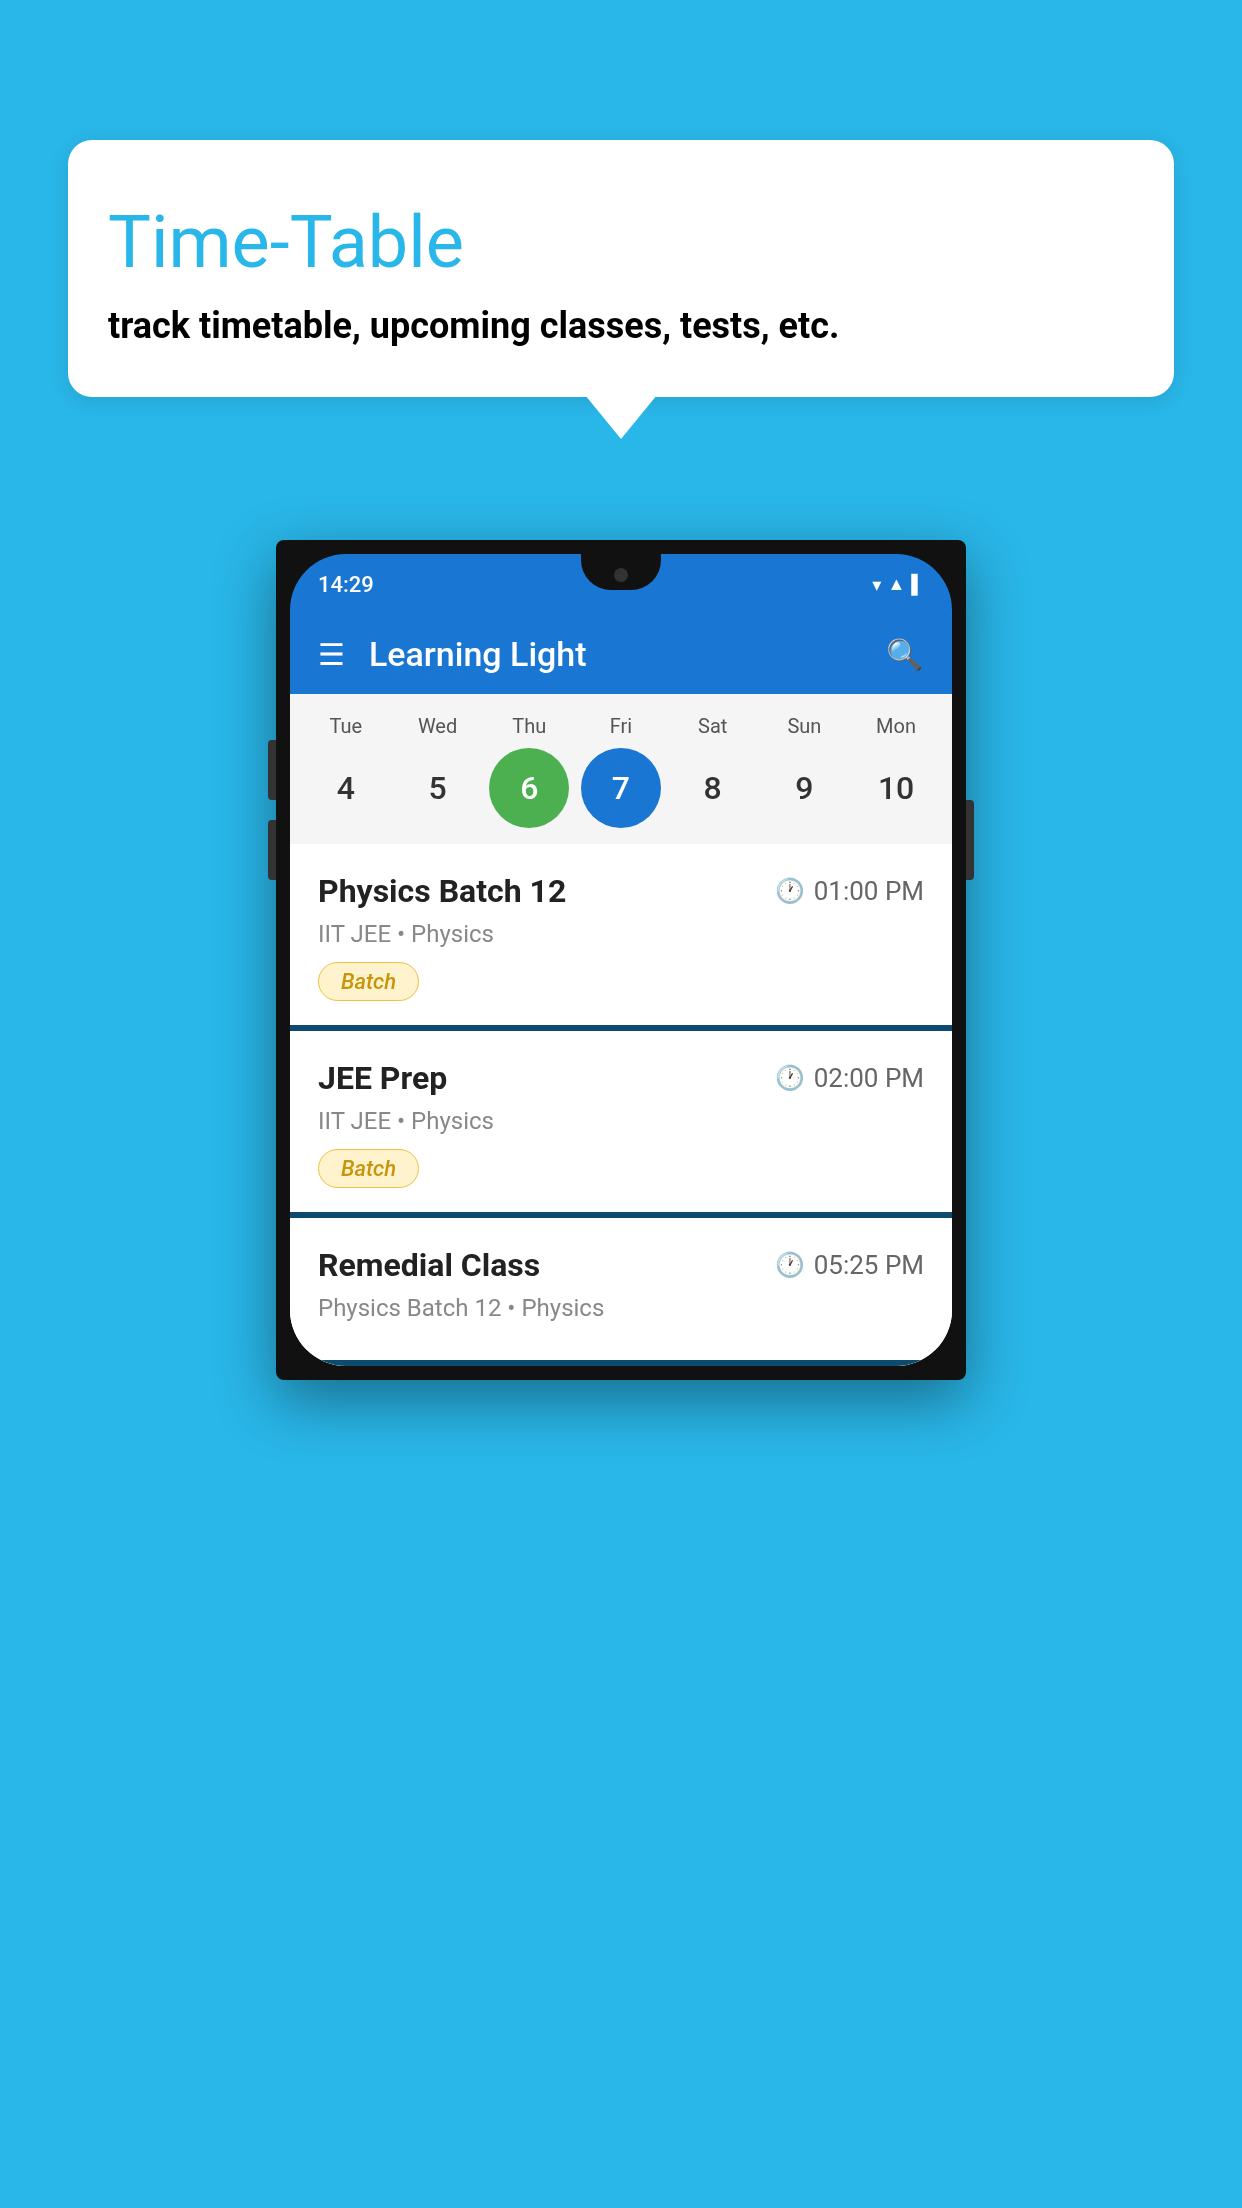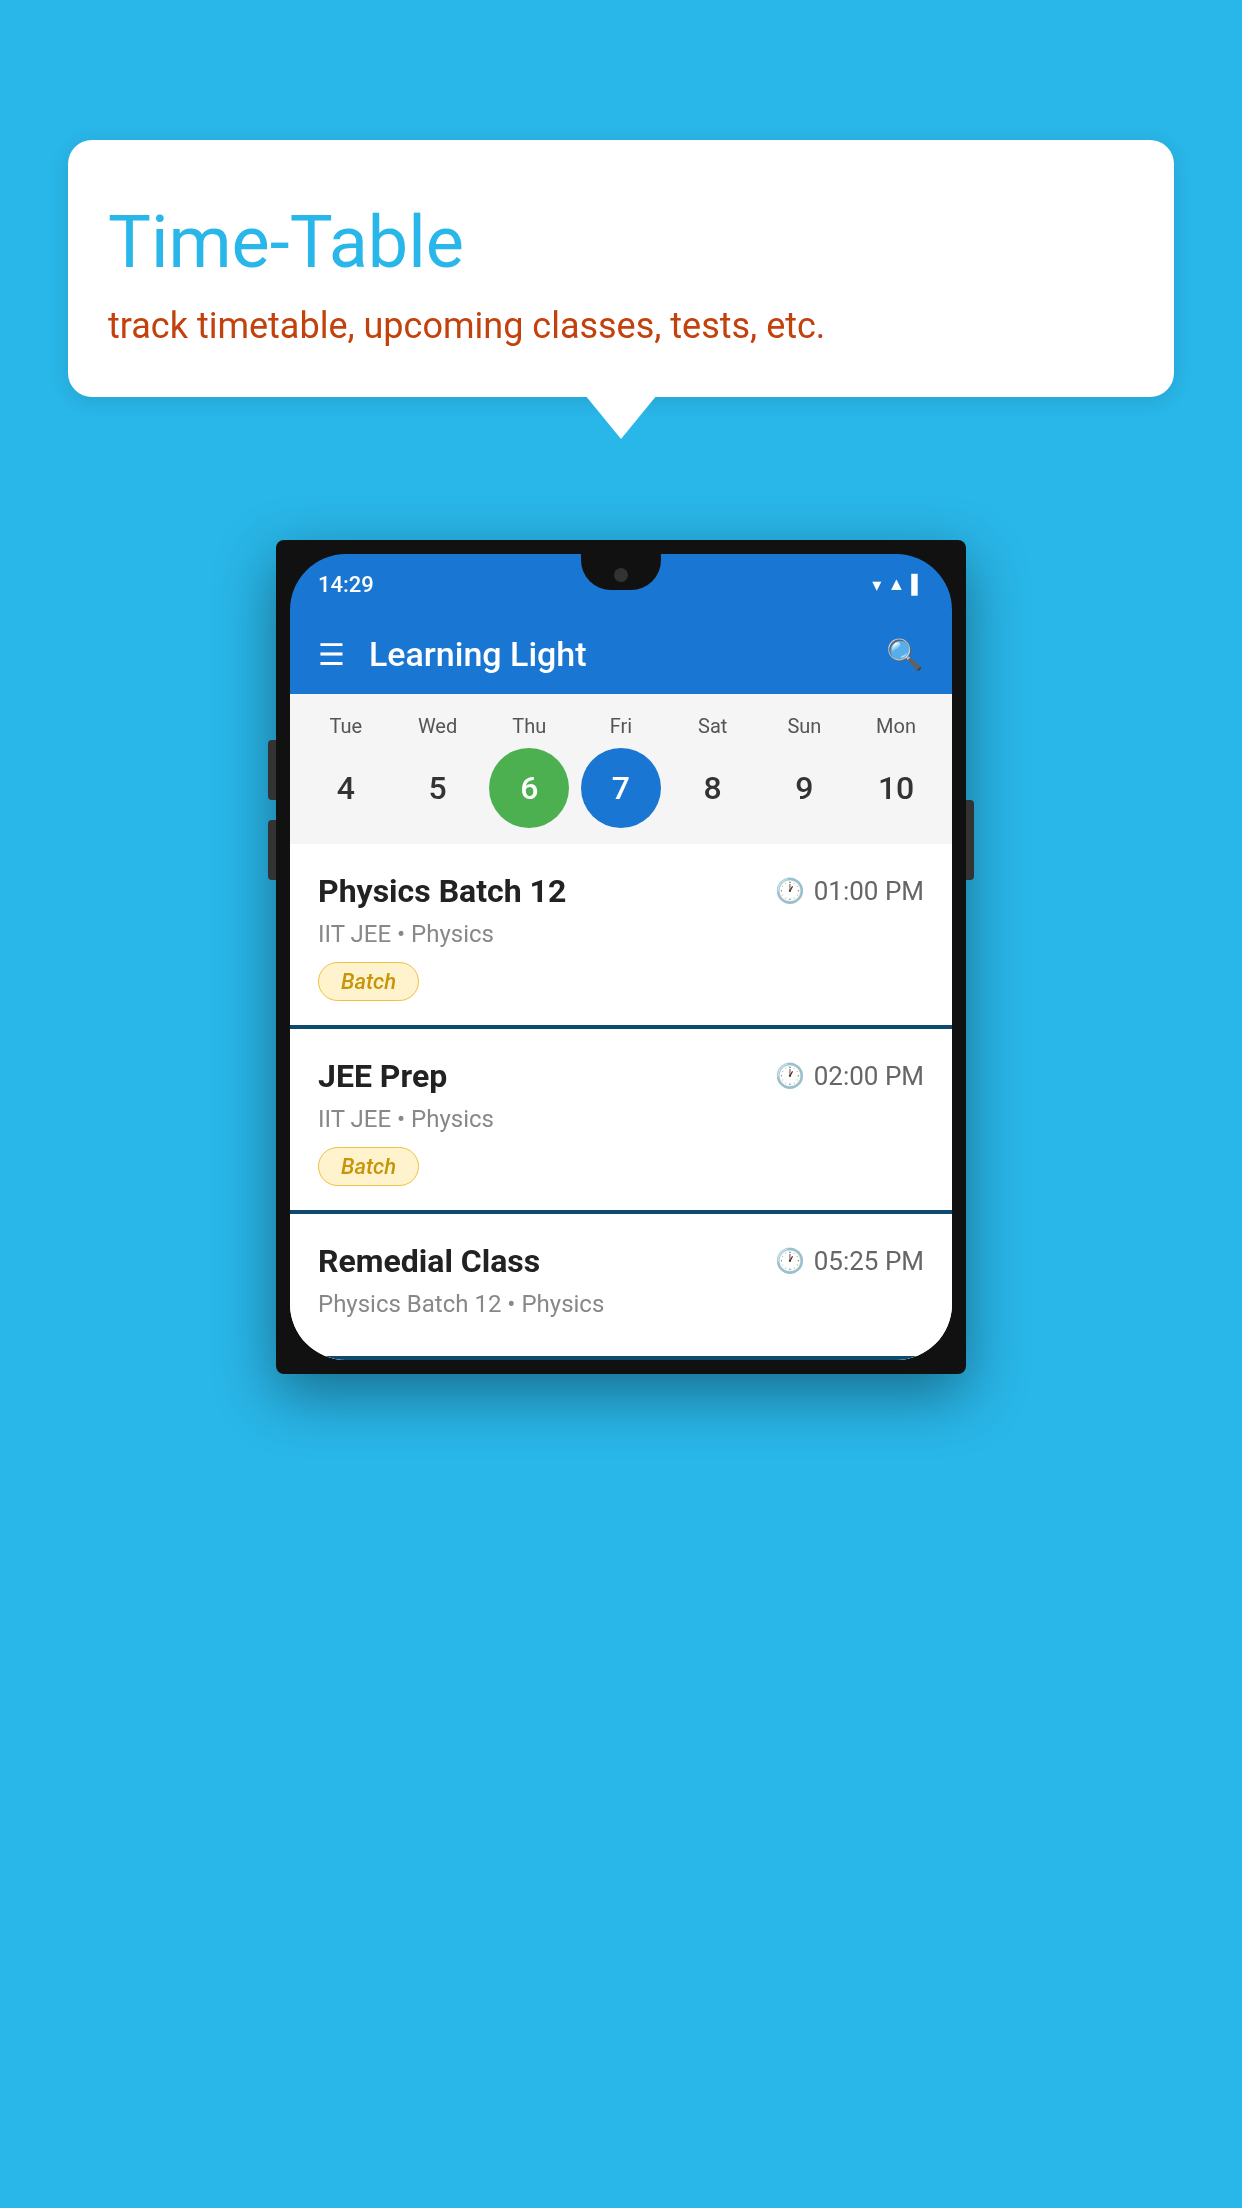--- a/index.html
+++ b/index.html
@@ -45,22 +45,22 @@
 
     .bubble-title {
       font-size: 72px;
       color: #29b6e8;
       font-weight: 400;
       margin-bottom: 20px;
     }
 
     .bubble-subtitle {
       font-size: 36px;
-      color: #c2410c;
-      font-weight: 400;
+      color: #000000;
+      font-weight: 700;
     }
 
     
     .phone-container {
       position: absolute;
       top: 540px;
       left: 50%;
       transform: translateX(-50%);
       width: 690px;
     }
@@ -211,21 +211,21 @@
 
     
     .phone-screen {
       background: white;
       border-radius: 0 0 56px 56px;
       overflow: hidden;
     }
 
     .schedule-item {
       padding: 28px 28px 24px;
-      border-bottom: 4px solid #0c4a6e;
+      border-bottom: 6px solid #0c4a6e;
       background: white;
     }
 
     .schedule-item-header {
       display: flex;
       justify-content: space-between;
       align-items: center;
       margin-bottom: 10px;
     }
 

